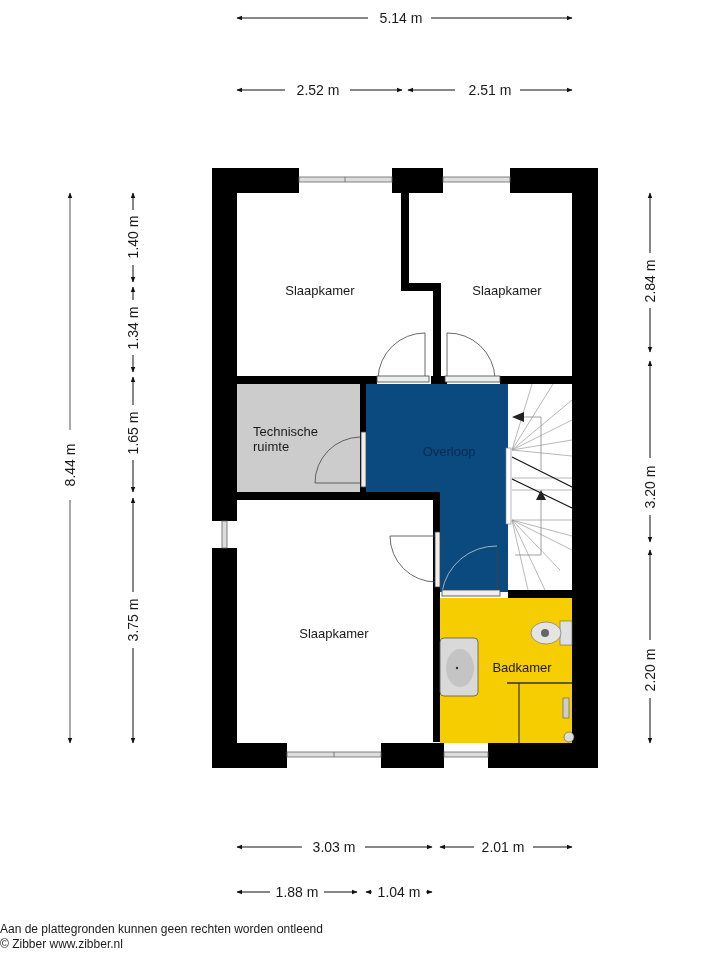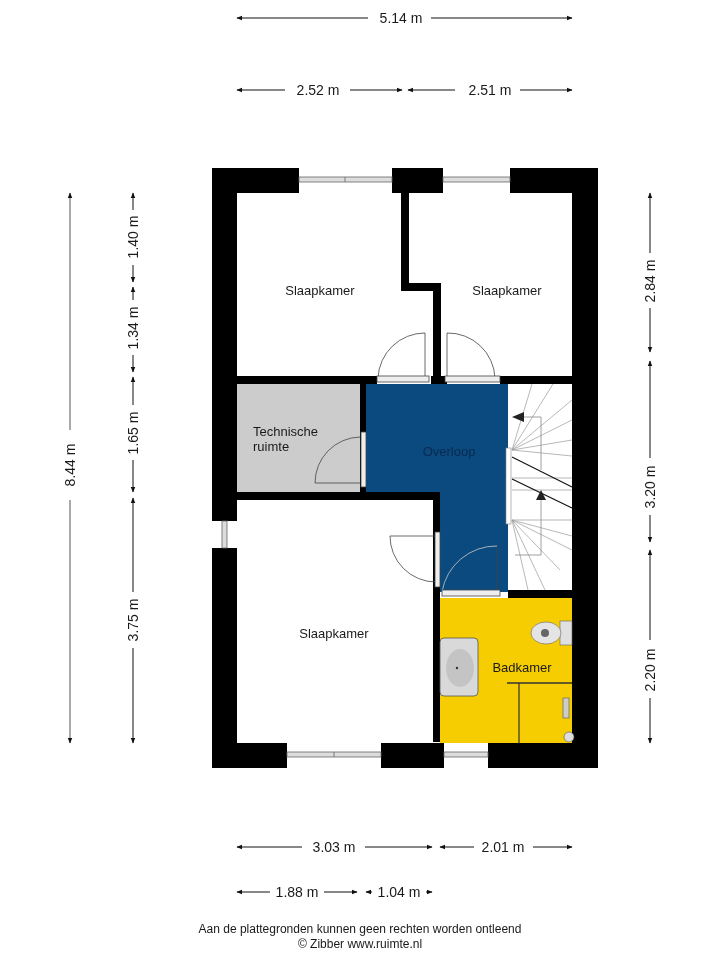--- a/index.html
+++ b/index.html
@@ -1,20 +1,20 @@
 <!DOCTYPE html>
 <html><head>
 <meta charset="utf-8">
 <style>
   html, body { margin:0; padding:0; background:#ffffff; }
   body { width:720px; height:960px; position:relative; overflow:hidden; font-family:"Liberation Sans", sans-serif; }
   svg { position:absolute; left:0; top:0; }
   .dim { font-family:"Liberation Sans", sans-serif; font-size:14px; fill:#1a1a1a; }
   .room { font-family:"Liberation Sans", sans-serif; font-size:13px; fill:#1a1a1a; }
-  .disclaimer { position:absolute; left:0; width:720px; text-align:center; font-size:12px; color:#1a1a1a; line-height:15px; }
+  .disclaimer { position:absolute; left:0; width:720px; text-align:left; font-size:12px; color:#1a1a1a; line-height:15px; }
 </style>
 </head>
 <body>
 
 <svg width="720" height="960" viewBox="0 0 720 960">
   <defs>
     <marker id="arr" viewBox="0 0 10 10" refX="9" refY="5" markerWidth="6" markerHeight="6" orient="auto-start-reverse">
       <path d="M0,1 L10,5 L0,9 z" fill="#111"></path>
     </marker>
   </defs>
@@ -218,13 +218,13 @@
     <text class="dim" x="297" y="897" text-anchor="middle">1.88 m</text>
   </g>
   <g>
     <line x1="366" y1="892" x2="372" y2="892" stroke="#111" marker-start="url(#arr)"></line>
     <line x1="426" y1="892" x2="432" y2="892" stroke="#111" marker-end="url(#arr)"></line>
     <text class="dim" x="399" y="897" text-anchor="middle">1.04 m</text>
   </g>
 </svg>
 
 <div class="disclaimer" style="top:922px;">Aan de plattegronden kunnen geen rechten worden ontleend</div>
-<div class="disclaimer" style="top:937px;">© Zibber www.ruimte.nl</div>
+<div class="disclaimer" style="top:937px;">© Zibber www.zibber.nl</div>
 
 </body></html>

